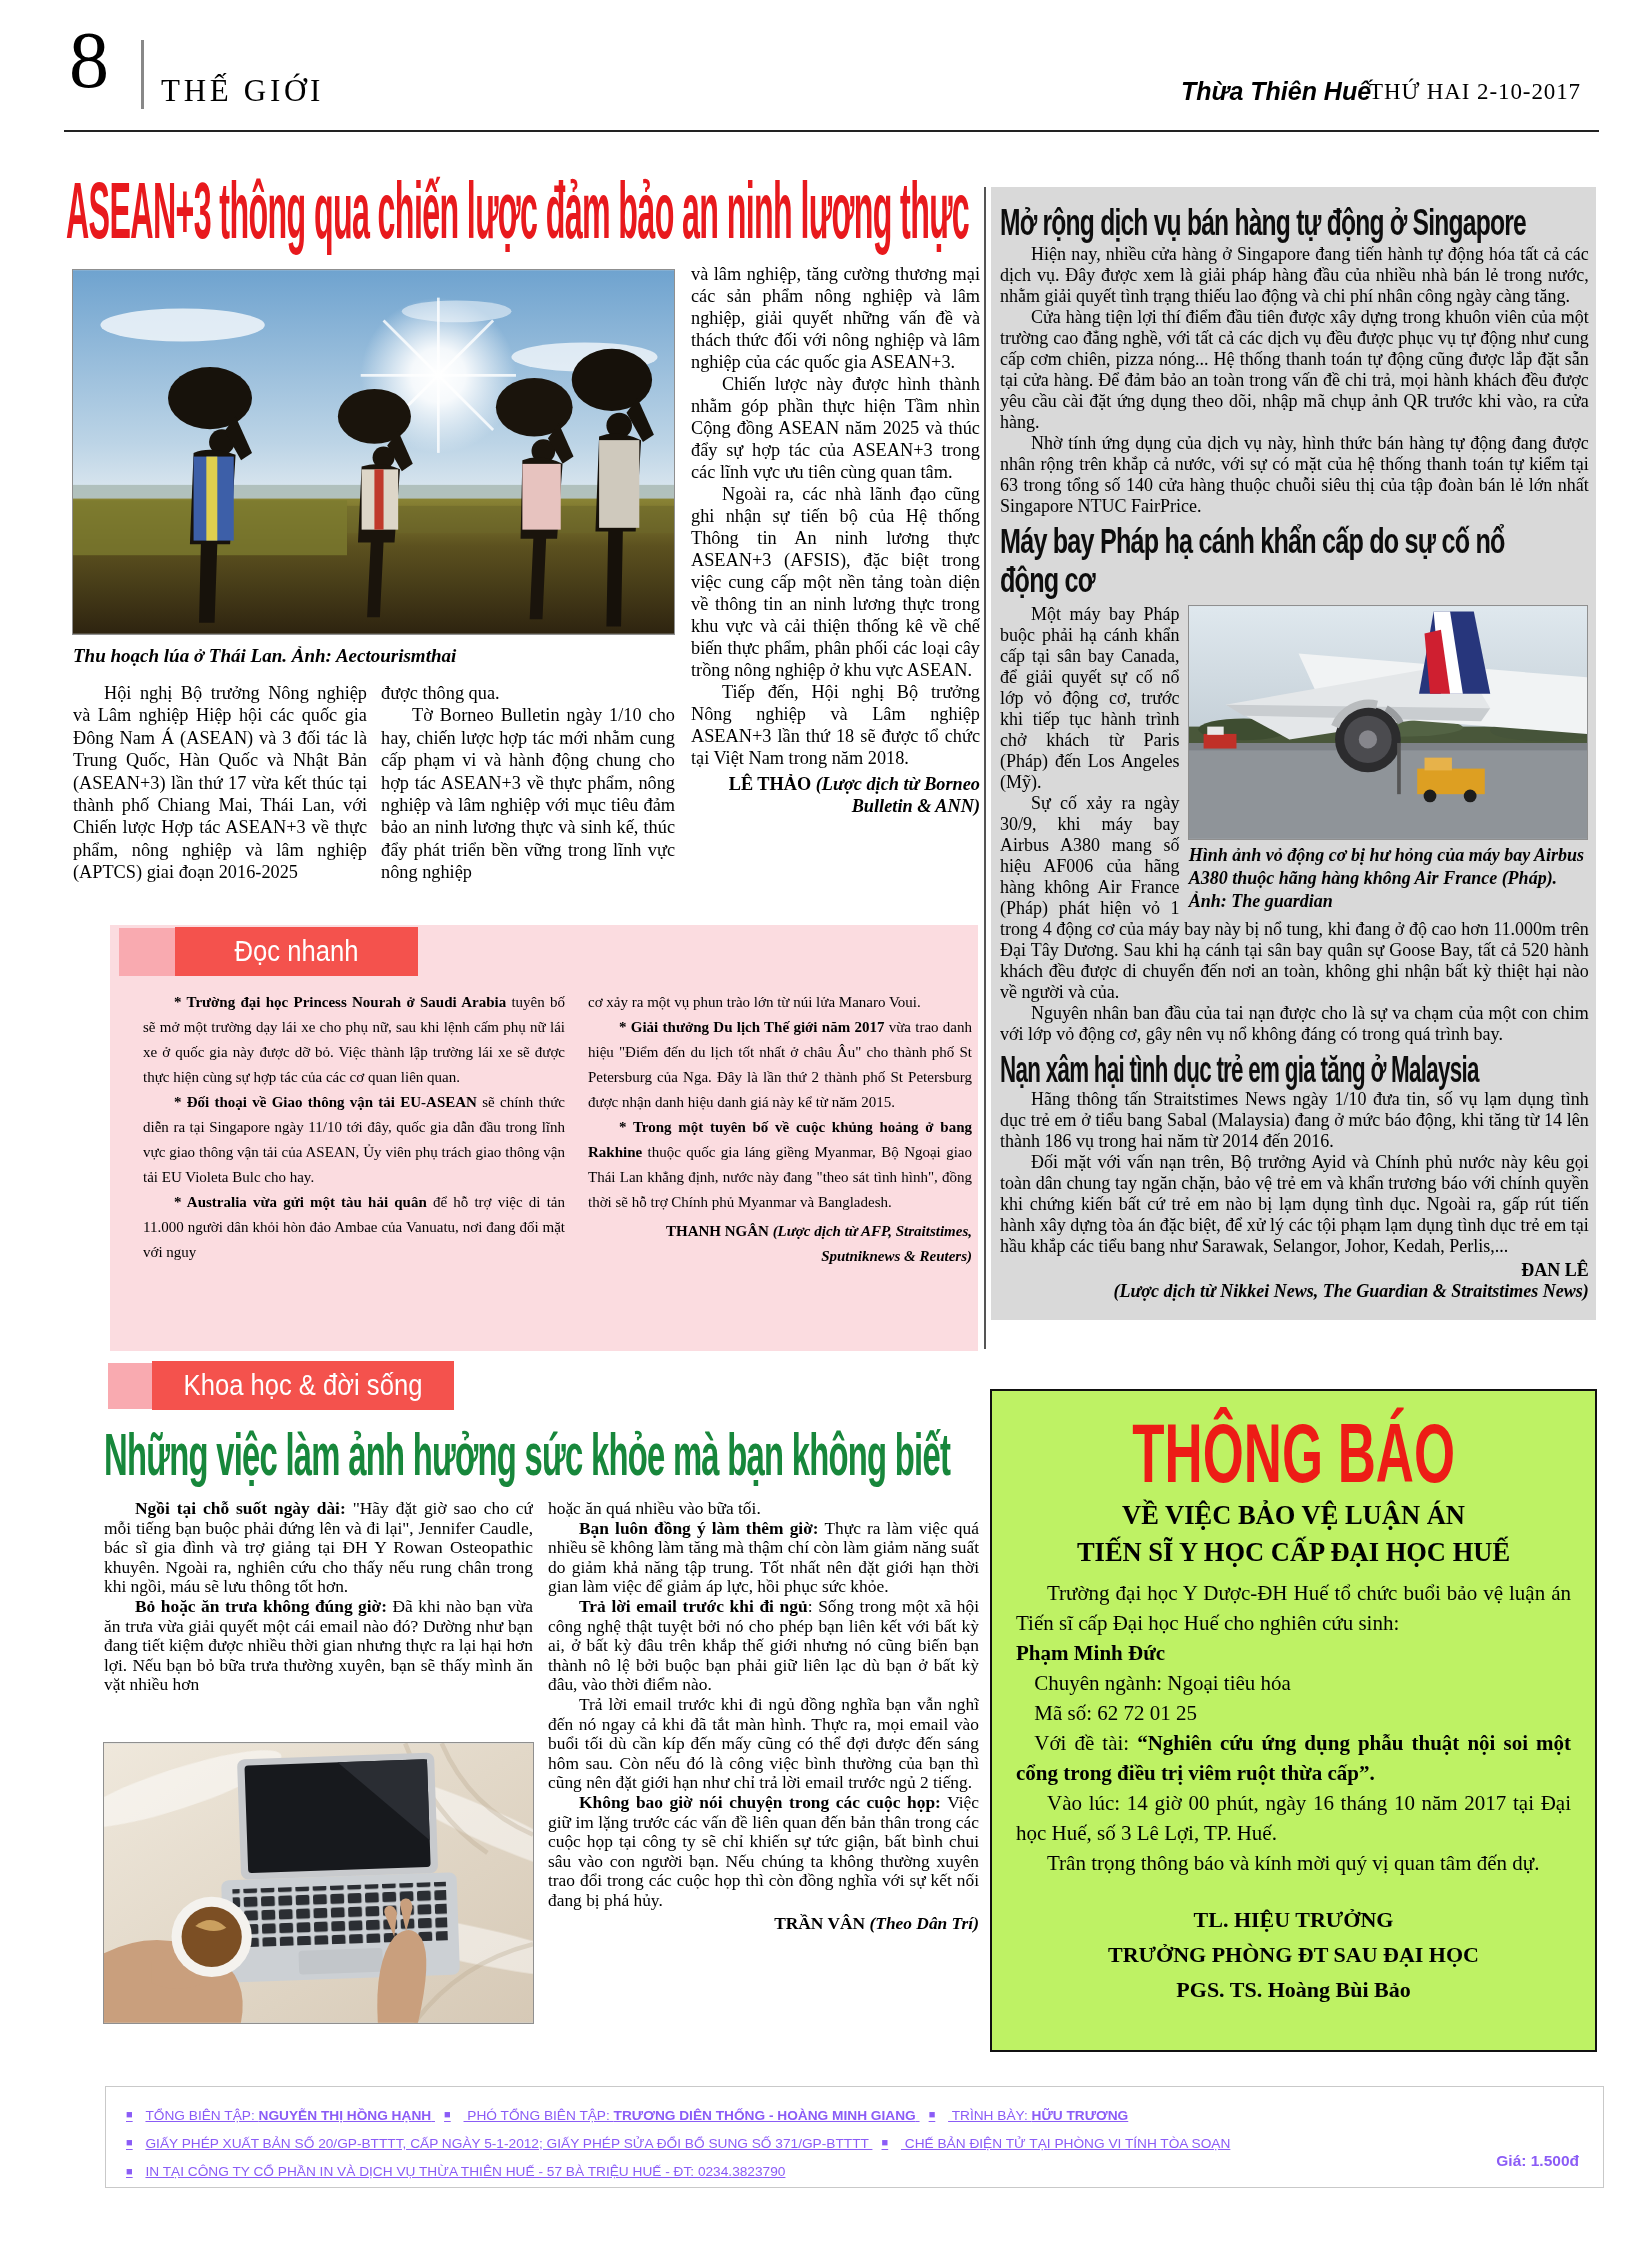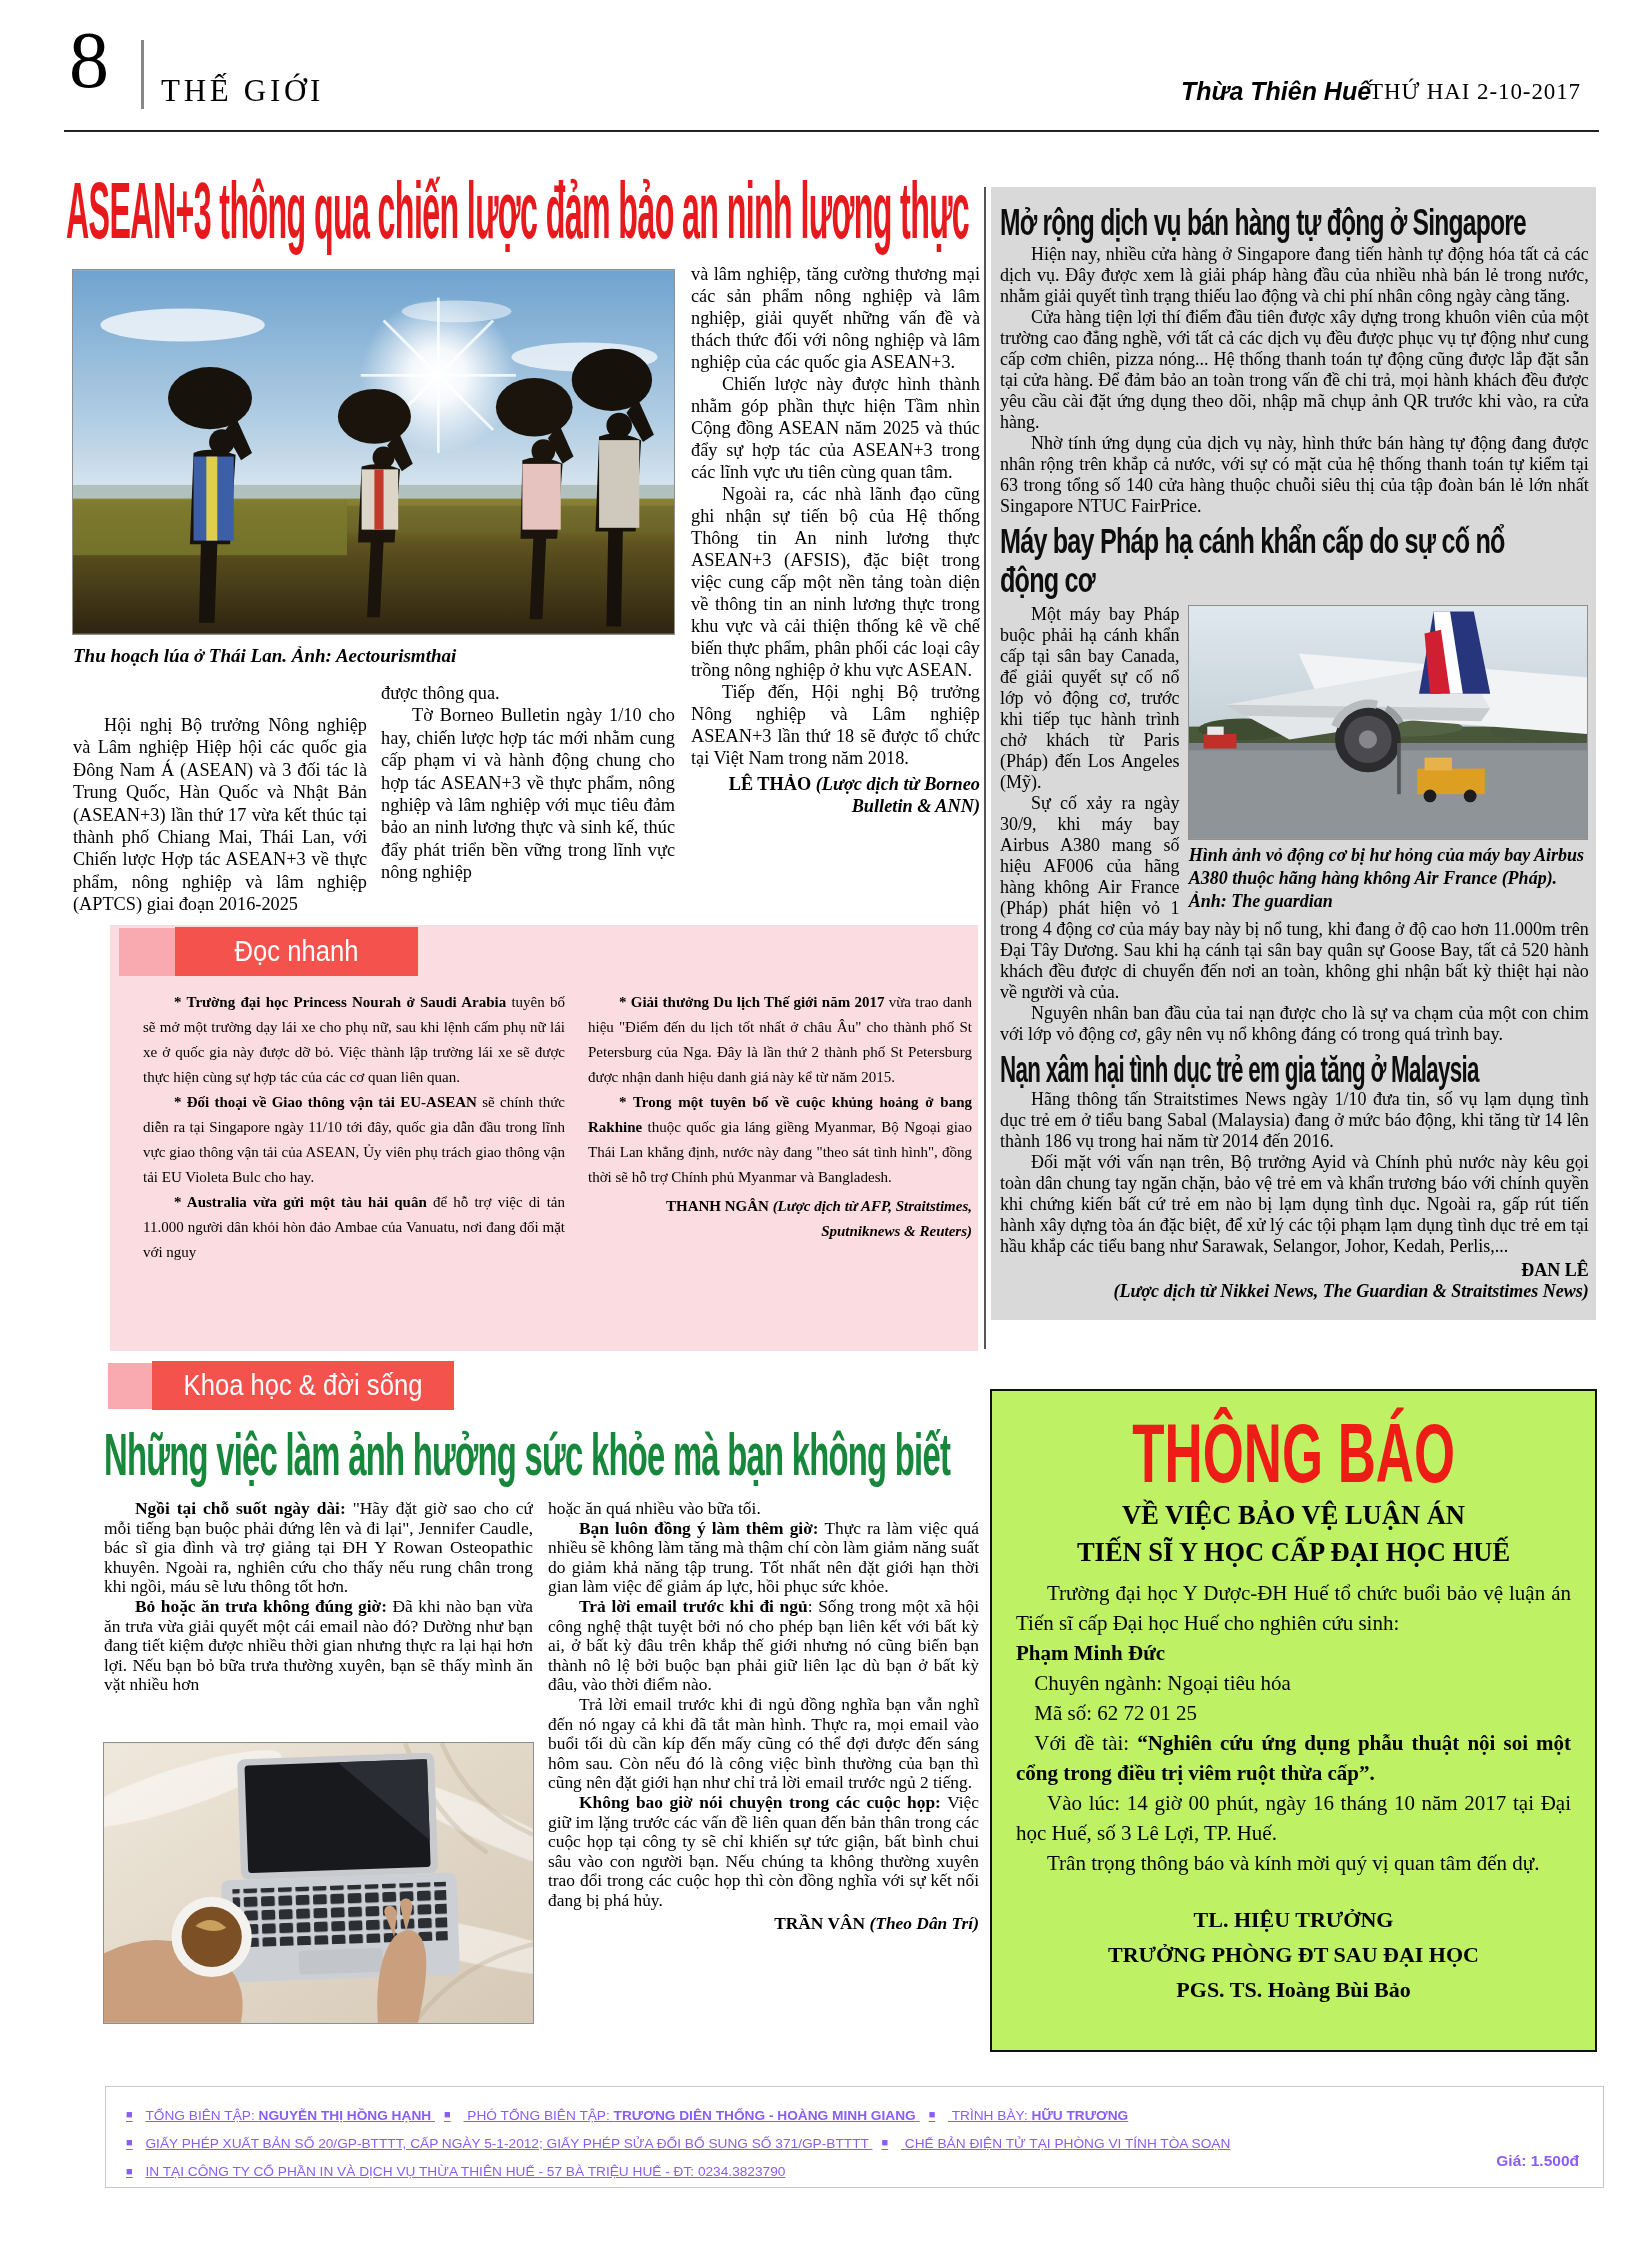--- a/index.html
+++ b/index.html
@@ -154,21 +154,21 @@
           <circle cx="598" cy="170" r="14"></circle>
         <path d="M576 182 Q596 174 622 186 L616 286 L602 286 L600 390 L584 390 L586 286 L572 286 Z"></path>
         <path d="M618 140 L636 180 L624 188 L606 156 Z"></path>
       </g>
       <rect x="576" y="186" width="44" height="96" fill="#cfc9bd"></rect>
     </g>
   </svg>
 </div>
 <div class="abs cap" style="left:73px; top:644px; width:601px;">Thu hoạch lúa ở Thái Lan. Ảnh: Aectourismthai</div>
 
-<div class="abs bodytext a-col" style="left:73px; top:714px; width:294px; height:239px; overflow:hidden;">
+<div class="abs bodytext a-col" style="left:73px; top:682px; width:294px; height:239px; overflow:hidden;">
   <p>Hội nghị Bộ trưởng Nông nghiệp và Lâm nghiệp Hiệp hội các quốc gia Đông Nam Á (ASEAN) và 3 đối tác là Trung Quốc, Hàn Quốc và Nhật Bản (ASEAN+3) lần thứ 17 vừa kết thúc tại thành phố Chiang Mai, Thái Lan, với Chiến lược Hợp tác ASEAN+3 về thực phẩm, nông nghiệp và lâm nghiệp (APTCS) giai đoạn 2016-2025</p>
 </div>
 <div class="abs bodytext a-col" style="left:381px; top:682px; width:294px; height:247px; overflow:hidden;">
   <p class="noind">được thông qua.</p>
   <p>Tờ Borneo Bulletin ngày 1/10 cho hay, chiến lược hợp tác mới nhằm cung cấp phạm vi và hành động chung cho hợp tác ASEAN+3 về thực phẩm, nông nghiệp và lâm nghiệp với mục tiêu đảm bảo an ninh lương thực và sinh kế, thúc đẩy phát triển bền vững trong lĩnh vực nông nghiệp</p>
 </div>
 <div class="abs bodytext a-col3" style="left:691px; top:263px; width:289px; height:667px; overflow:hidden;">
   <p class="noind">và lâm nghiệp, tăng cường thương mại các sản phẩm nông nghiệp và lâm nghiệp, giải quyết những vấn đề và thách thức đối với nông nghiệp và lâm nghiệp của các quốc gia ASEAN+3.</p>
   <p>Chiến lược này được hình thành nhằm góp phần thực hiện Tầm nhìn Cộng đồng ASEAN năm 2025 và thúc đẩy sự hợp tác của ASEAN+3 trong các lĩnh vực ưu tiên cùng quan tâm.</p>
   <p>Ngoài ra, các nhà lãnh đạo cũng ghi nhận sự tiến bộ của Hệ thống Thông tin An ninh lương thực ASEAN+3 (AFSIS), đặc biệt trong việc cung cấp một nền tảng toàn diện về thông tin an ninh lương thực trong khu vực và cải thiện thống kê về chế biến thực phẩm, phân phối các loại cây trồng nông nghiệp ở khu vực ASEAN.</p>
@@ -261,20 +261,21 @@
 <div class="abs redbar" style="left:175px; top:927px; width:243px; height:49px; line-height:49px;">
   <span class="in">Đọc nhanh</span>
 </div>
 
 <div class="abs bodytext dn-col" style="left:143px; top:990px; width:422px; height:353px; overflow:hidden;">
   <p><span class="lead-b">* Trường đại học Princess Nourah ở Saudi Arabia</span><span> tuyên bố sẽ mở một trường dạy lái xe cho phụ nữ, sau khi lệnh cấm phụ nữ lái xe ở quốc gia này được dỡ bỏ. Việc thành lập trường lái xe sẽ được thực hiện cùng sự hợp tác của các cơ quan liên quan.</span></p>
   <p><span class="lead-b">* Đối thoại về Giao thông vận tải EU-ASEAN</span><span> sẽ chính thức diễn ra tại Singapore ngày 11/10 tới đây, quốc gia dẫn đầu trong lĩnh vực giao thông vận tải của ASEAN, Ủy viên phụ trách giao thông vận tải EU Violeta Bulc cho hay.</span></p>
   <p><span class="lead-b">* Australia vừa gửi một tàu hải quân</span><span> để hỗ trợ việc di tản 11.000 người dân khỏi hòn đảo Ambae của Vanuatu, nơi đang đối mặt với nguy</span></p>
 </div>
 <div class="abs bodytext dn-col" style="left:588px; top:990px; width:384px; height:353px; overflow:hidden;">
+  <p class="noind">cơ xảy ra một vụ phun trào lớn từ núi lửa Manaro Voui.</p>
   <p><span class="lead-b">* Giải thưởng Du lịch Thế giới năm 2017</span><span> vừa trao danh hiệu "Điểm đến du lịch tốt nhất ở châu Âu" cho thành phố St Petersburg của Nga. Đây là lần thứ 2 thành phố St Petersburg được nhận danh hiệu danh giá này kể từ năm 2015.</span></p>
   <p><span class="lead-b">* Trong một tuyên bố về cuộc khủng hoảng ở bang Rakhine</span><span> thuộc quốc gia láng giềng Myanmar, Bộ Ngoại giao Thái Lan khẳng định, nước này đang "theo sát tình hình", đồng thời sẽ hỗ trợ Chính phủ Myanmar và Bangladesh.</span></p>
   <div class="byline">
     <b>THANH NGÂN </b><b class="src">(Lược dịch từ AFP, Straitstimes, Sputniknews &amp; Reuters)</b>
   </div>
 </div>
 
 <div class="abs pinksq" style="left:108px; top:1363px; width:44px; height:46px;"></div>
 <div class="abs redbar" style="left:152px; top:1361px; width:302px; height:49px; line-height:49px;">
   <span class="in">Khoa học &amp; đời sống</span>

